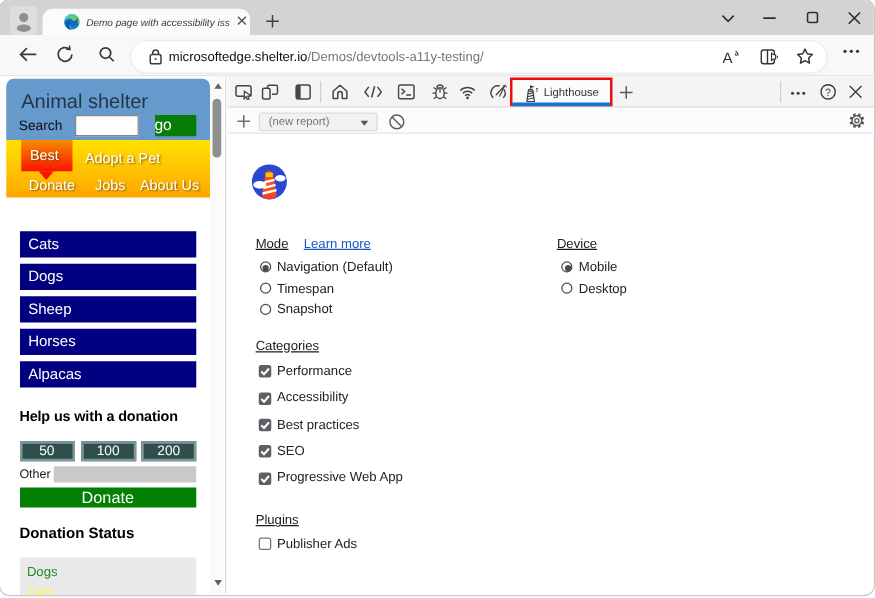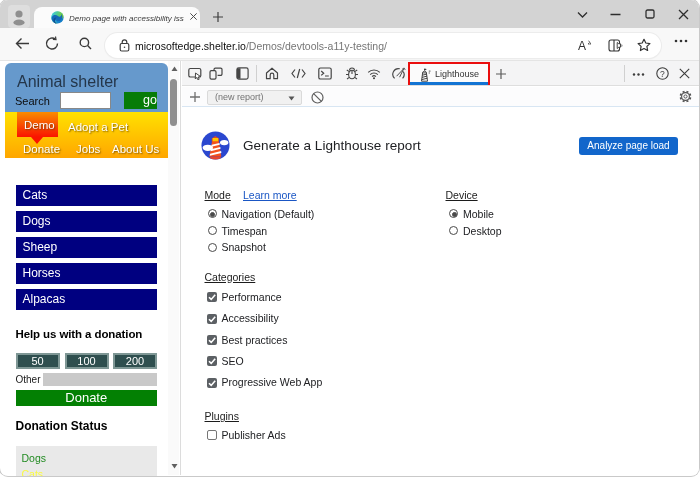--- a/index.html
+++ b/index.html
@@ -163,25 +163,25 @@
             <circle cx="7" cy="2" r="1.3" fill="currentColor"></circle>
             <circle cx="12" cy="2" r="1.3" fill="currentColor"></circle>
           </svg>
         </span>
   </div>
   <div id="page">
     <div id="hdr">
       <div class="a" style="left:12px;top:10px;font-size:16px;color:#24364a">Animal shelter</div>
       <div class="a" style="left:10px;top:31.5px;font-size:11px;color:#0d0d0d">Search</div>
       <div class="a" style="left:55px;top:29px;width:51px;height:17px;background:#fff;border:1px solid #888"></div>
-      <div class="a" style="left:118.5px;top:28.5px;width:33.5px;height:17.5px;background:#077c07;color:#fff;font-size:12.5px;text-align:right;line-height:17px">go</div>
+      <div class="a" style="left:118.5px;top:28.5px;width:33.5px;height:17.5px;background:#077c07;color:#fff;font-size:12.5px;text-align:left;line-height:17px">go</div>
     </div>
     <div id="nav">
       <div id="homebtn"></div>
-      <div class="navlink" style="left:19px;top:7px">Demo</div>
+      <div class="navlink" style="left:19px;top:7px">Best</div>
       <div class="navlink" style="left:63px;top:9px">Adopt a Pet</div>
       <div class="navlink" style="left:18px;top:31px">Donate</div>
       <div class="navlink" style="left:71px;top:31px">Jobs</div>
       <div class="navlink" style="left:107px;top:31px">About Us</div>
     </div>
     <div class="navy" style="top:124px">Cats</div>
     <div class="navy" style="top:150px">Dogs</div>
     <div class="navy" style="top:176px">Sheep</div>
     <div class="navy" style="top:202px">Horses</div>
     <div class="navy" style="top:228px">Alpacas</div>
@@ -330,22 +330,20 @@
       <path d="M10.8 7.6 L14.4 4.9 L18 7.6 V11 H10.8 Z" fill="#d8452c"></path>
       <rect x="11.6" y="7" width="5.6" height="3.6" fill="#ffc400"></rect>
       <path d="M11 10.6 H17.9 L20.3 25.5 H8.4 Z" fill="#f4511e"></path>
       <path d="M10.7 13.8 L18.5 11.9 L18.8 13.7 L10.4 15.8 Z" fill="#fff"></path>
       <path d="M9.9 18.3 L19.3 16 L19.6 17.8 L9.6 20.3 Z" fill="#fff"></path>
       <path d="M9.1 22.8 L20.1 20.1 L20.4 21.9 L8.8 24.8 Z" fill="#fff"></path>
       <ellipse cx="6.8" cy="16.8" rx="5.2" ry="3.1" fill="#fff"></ellipse>
       <ellipse cx="23.2" cy="11.6" rx="4.2" ry="2.6" fill="#fff"></ellipse>
       <path d="M8.6 25.5 h11.6 l-0.9 2 a14 14 0 0 1 -9.8 0 z" fill="#e8452c"></path>
     </svg>
-    <div class="a" style="left:62px;top:77px;font-size:13.5px;color:#202124;letter-spacing:0.05px">Generate a Lighthouse report</div>
-    <div id="abtn">Analyze page load</div>
     <div class="lbl" style="left:23.5px;top:127.5px">Mode</div>
     <div class="a" style="left:62px;top:127.5px;font-size:10.5px;color:#1a56c4;text-decoration:underline">Learn more</div>
     <div class="lbl" style="left:264.5px;top:127.5px">Device</div>
     <div class="radio on" style="left:26.5px;top:148.1px"></div>
     <div class="itm" style="left:40.5px;top:146.6px">Navigation (Default)</div>
     <div class="radio" style="left:26.5px;top:165.1px"></div>
     <div class="itm" style="left:40.5px;top:163.6px">Timespan</div>
     <div class="radio" style="left:26.5px;top:181.8px"></div>
     <div class="itm" style="left:40.5px;top:180.3px">Snapshot</div>
     <div class="radio on" style="left:268px;top:148.1px"></div>

